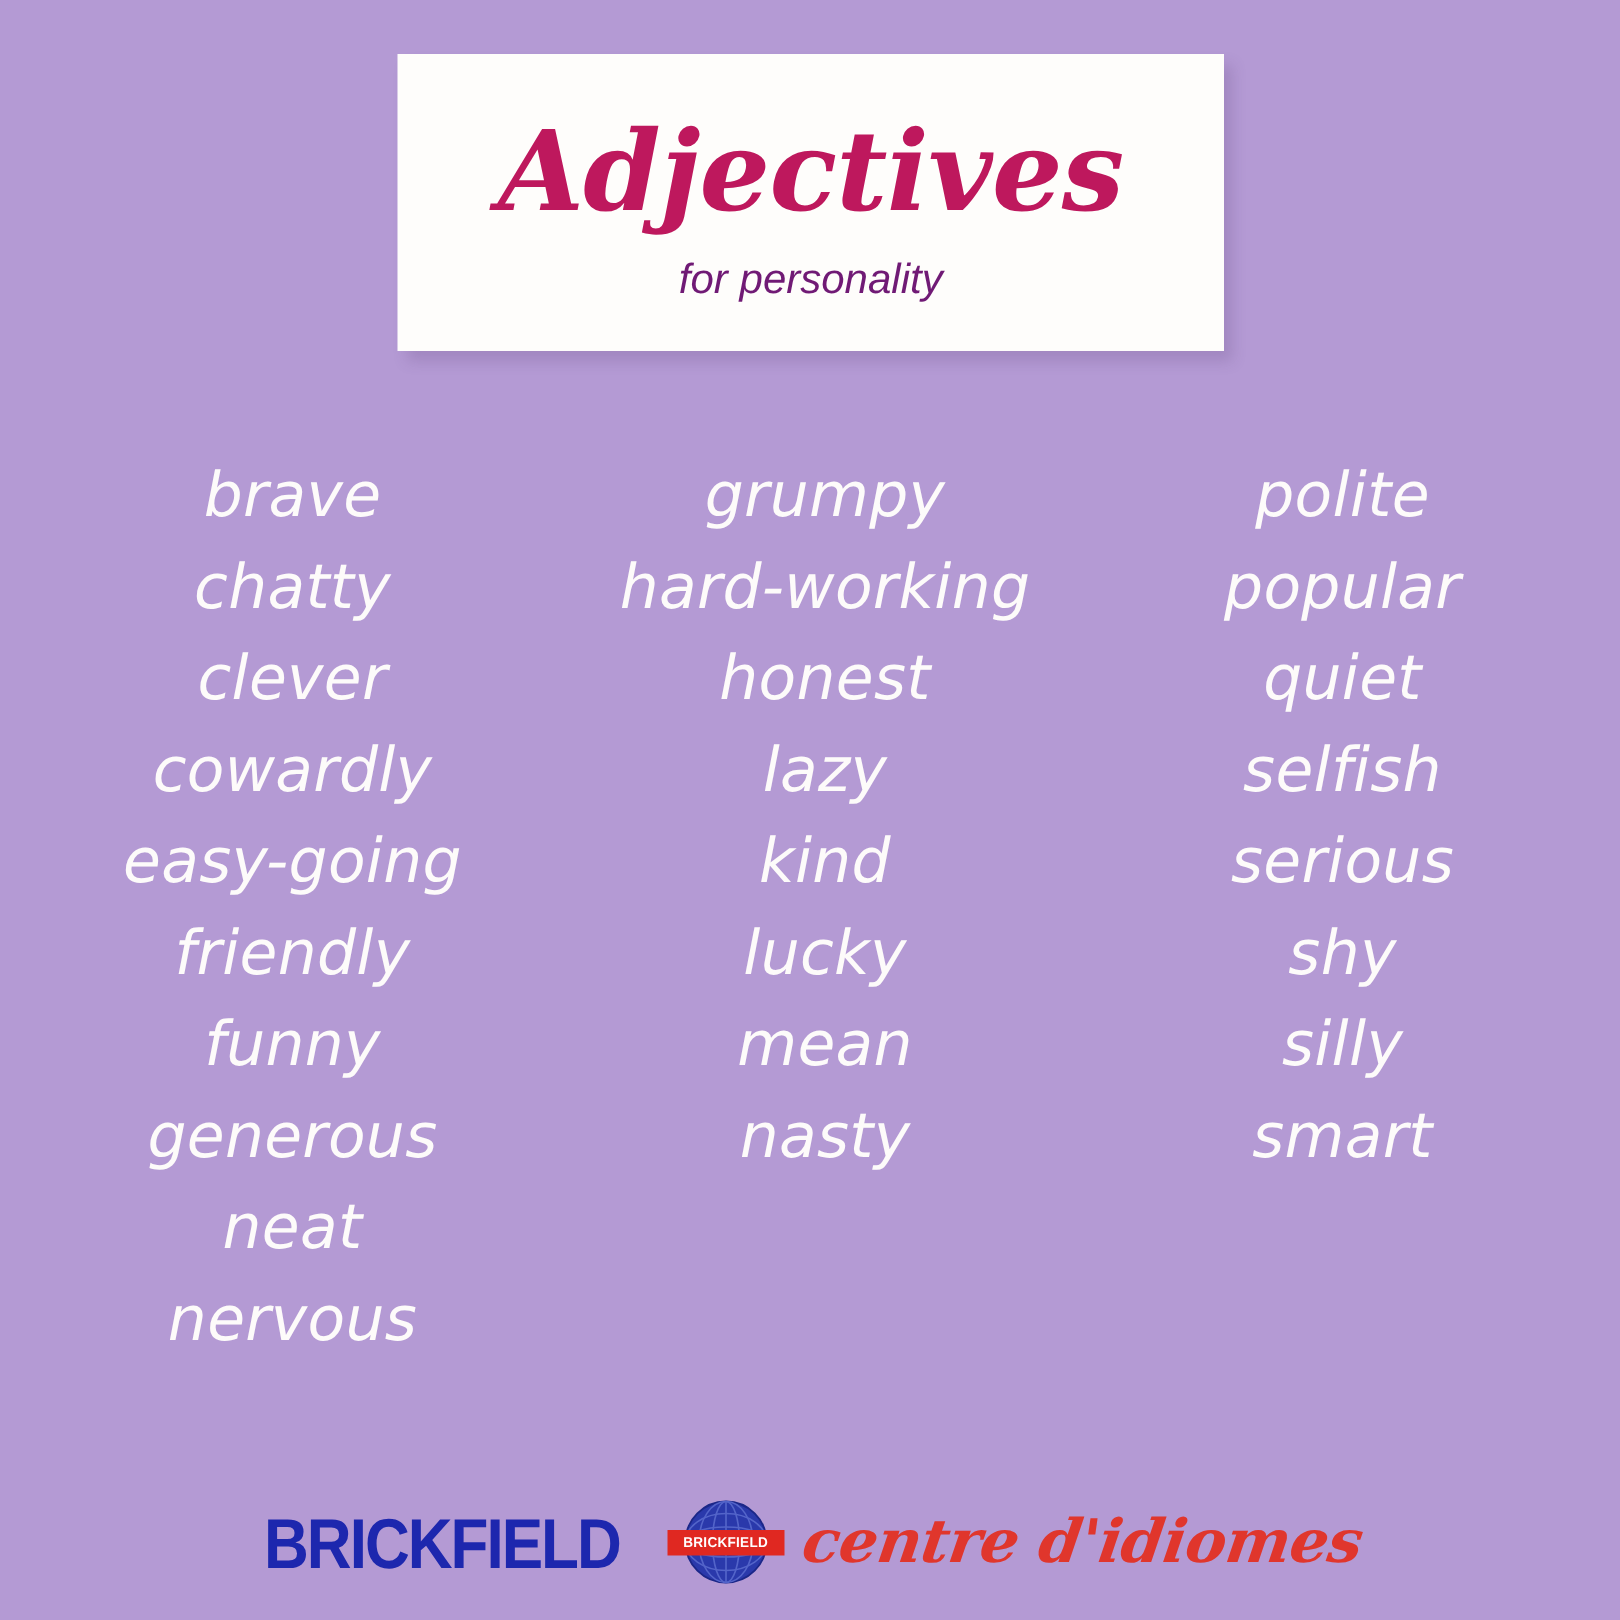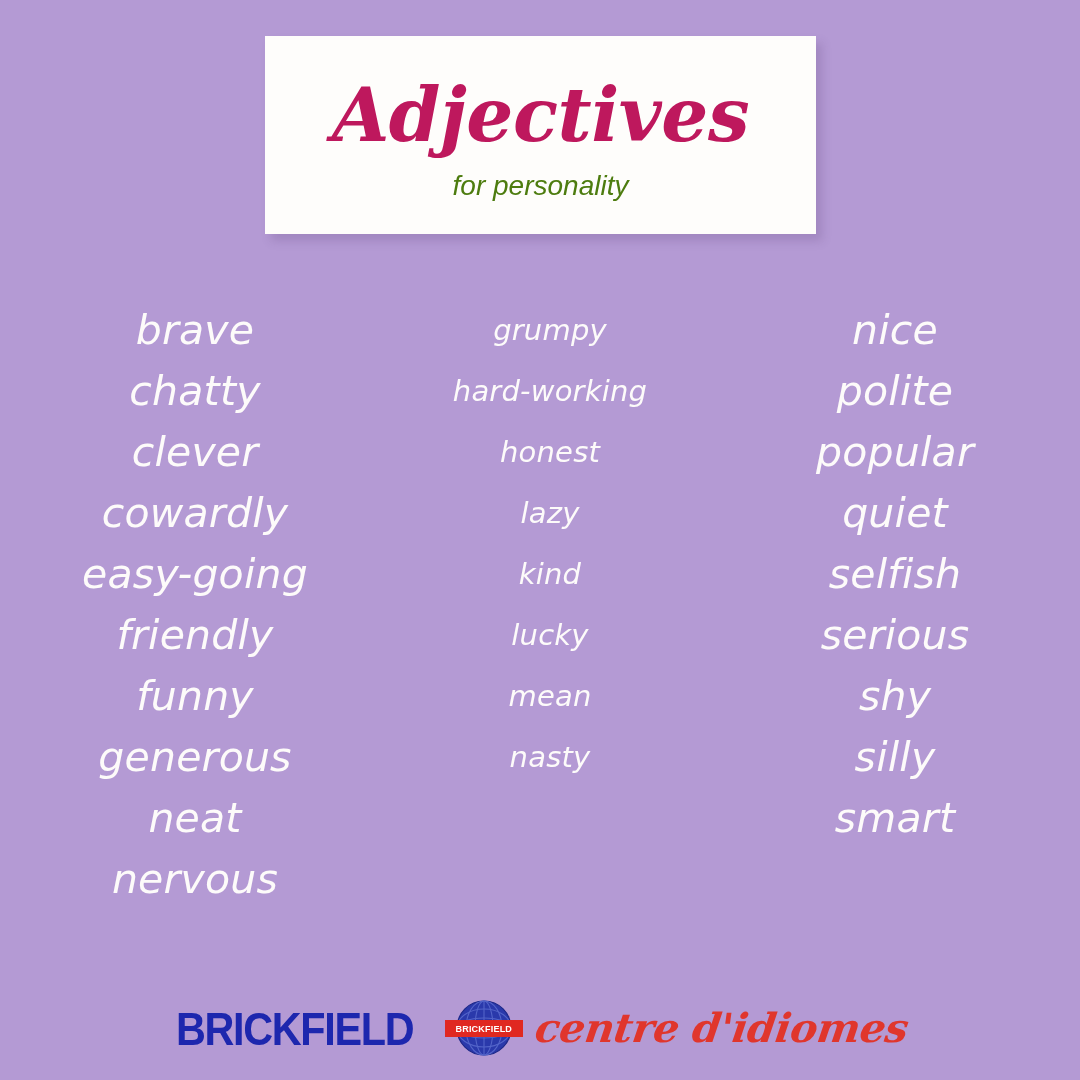--- a/index.html
+++ b/index.html
@@ -50,21 +50,21 @@
     white-space: nowrap;
   }
 
   .title-sub {
     margin-top: 20px;
     font-family: "Liberation Sans", sans-serif;
     font-style: italic;
     font-weight: 400;
     font-size: 28px;
     line-height: 1;
-    color: #4d7c0f;
+    color: #701a75;
     white-space: nowrap;
   }
 
   
   .word-grid {
     position: absolute;
     left: 0;
     top: 300px;
     width: 1080px;
     height: 620px;
@@ -92,21 +92,21 @@
     font-size: 41px;
     line-height: 61px;
     height: 61px;
     color: #fdfbfa;
     white-space: nowrap;
     text-align: center;
     letter-spacing: 0.2px;
   }
 
   .col-1 .word { font-size: 41px; }
-  .col-2 .word { font-size: 29px; }
+  .col-2 .word { font-size: 41px; }
   .col-3 .word { font-size: 41px; }
 
   
   .footer {
     position: absolute;
     left: 0;
     top: 992px;
     width: 1080px;
     height: 72px;
     display: flex;
@@ -204,21 +204,20 @@
       <div class="word">hard-working</div>
       <div class="word">honest</div>
       <div class="word">lazy</div>
       <div class="word">kind</div>
       <div class="word">lucky</div>
       <div class="word">mean</div>
       <div class="word">nasty</div>
     </div>
 
     <div class="word-column col-3">
-      <div class="word">nice</div>
       <div class="word">polite</div>
       <div class="word">popular</div>
       <div class="word">quiet</div>
       <div class="word">selfish</div>
       <div class="word">serious</div>
       <div class="word">shy</div>
       <div class="word">silly</div>
       <div class="word">smart</div>
     </div>
 

